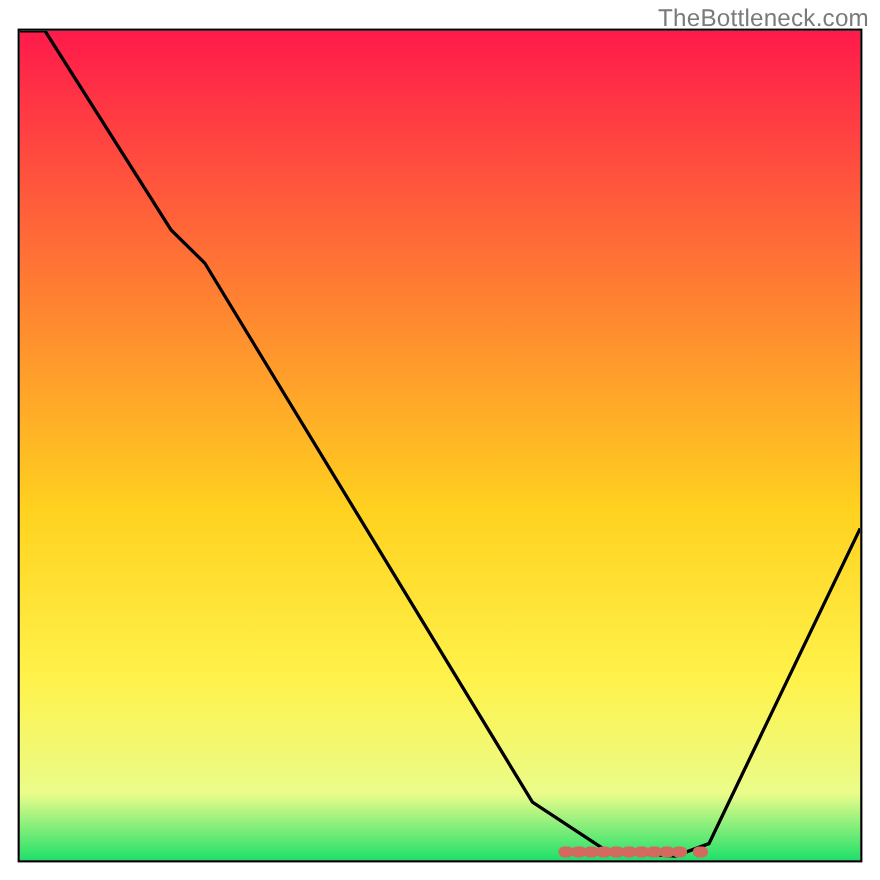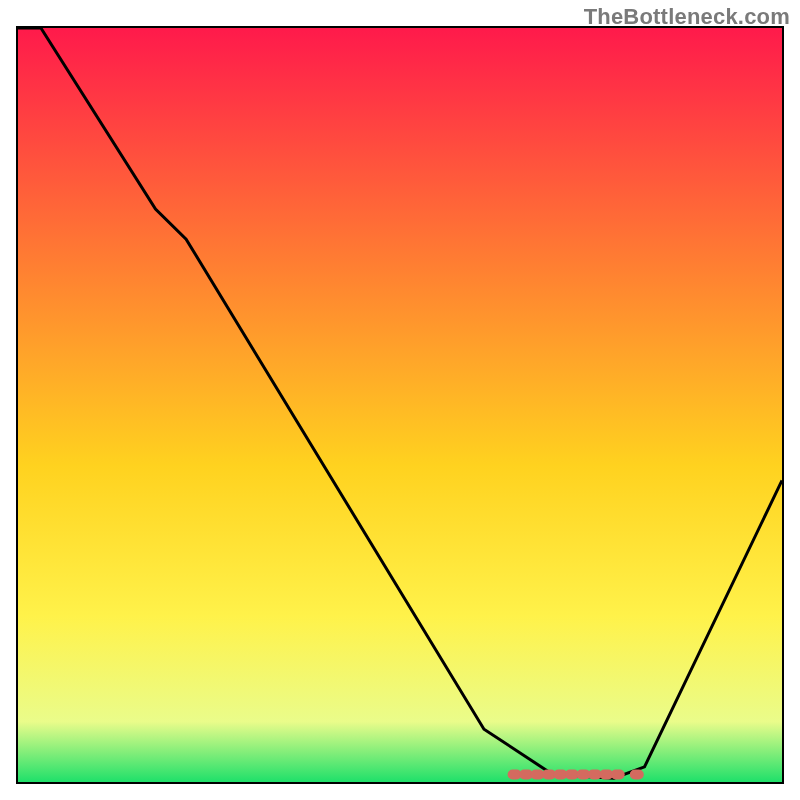--- a/index.html
+++ b/index.html
@@ -14,21 +14,21 @@
   .wrap {
     position: relative;
     width: 800px;
     height: 800px;
   }
   .watermark {
     position: absolute;
     top: 4px;
     right: 10px;
     font-size: 22px;
-    font-weight: 700;
+    font-weight: 400;
     color: #7a7a7a;
     letter-spacing: 0.2px;
   }
   .frame {
     position: absolute;
     left: 16px;
     top: 26px;
     width: 768px;
     height: 758px;
     border: 2px solid #000;

